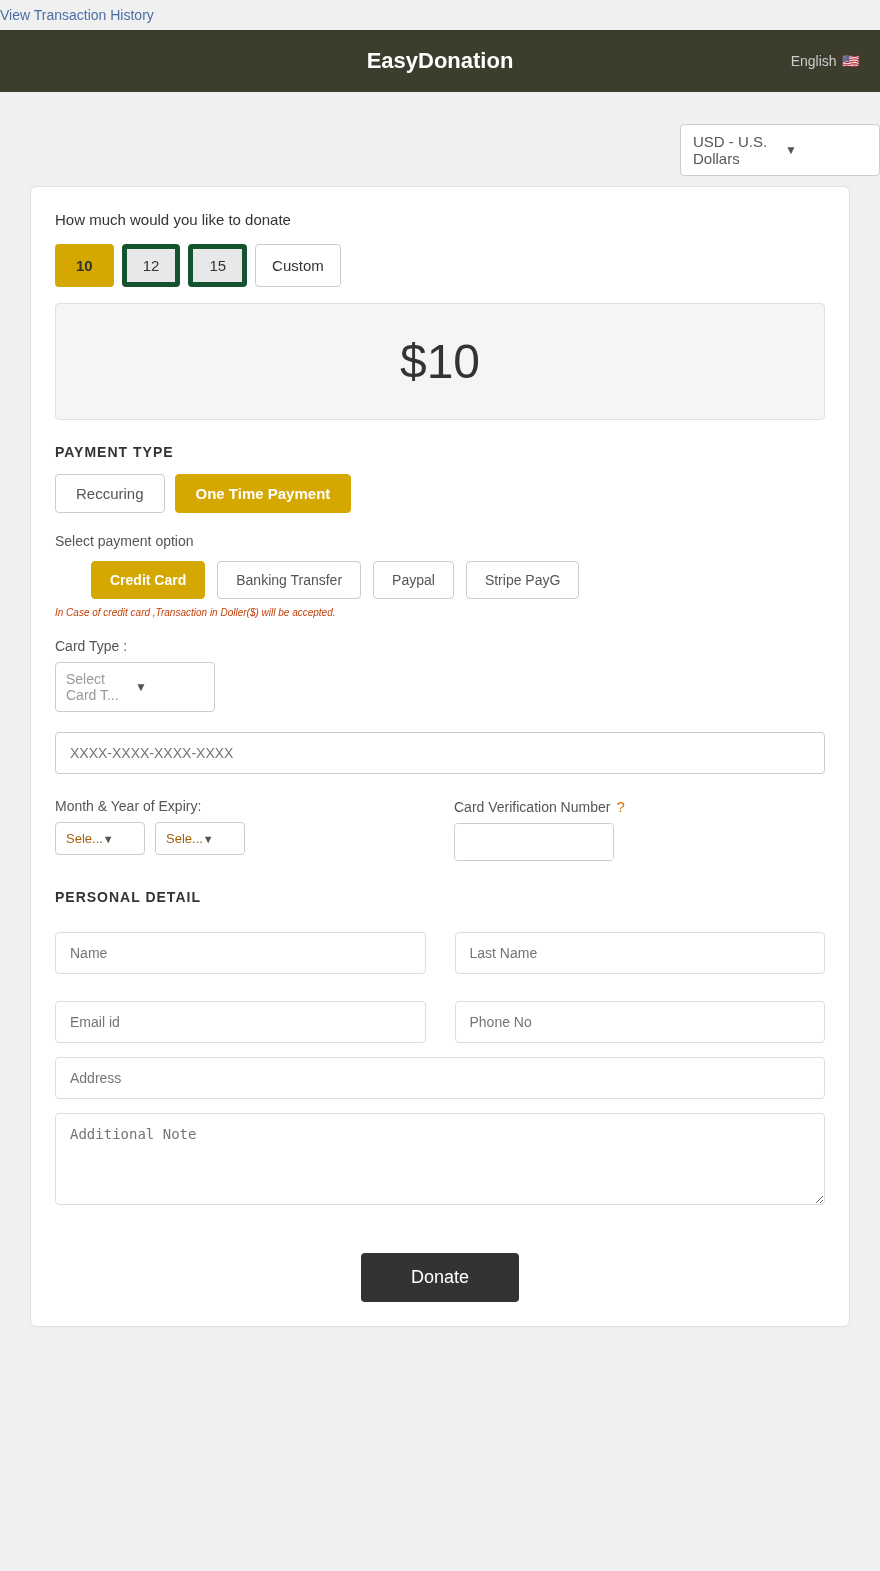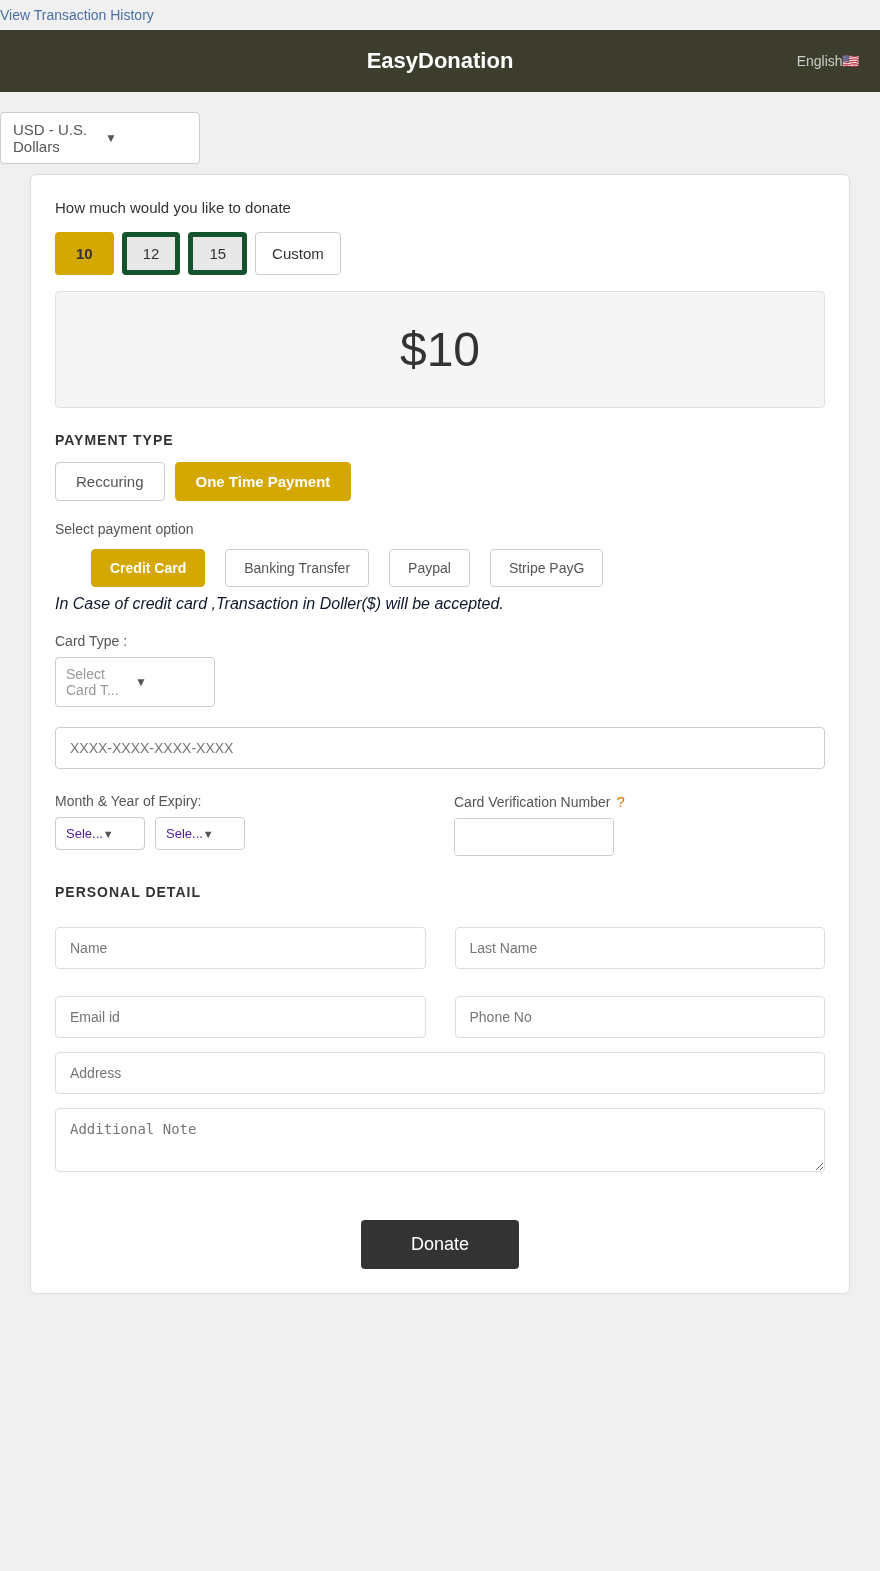--- a/index.html
+++ b/index.html
@@ -34,29 +34,30 @@
     .header-title {
       color: #fff;
       font-size: 22px;
       font-weight: bold;
     }
     .header-lang {
       position: absolute;
       right: 20px;
       display: flex;
       align-items: center;
+      gap: 6px;
       color: #ccc;
       font-size: 14px;
     }
 
     
     .currency-section {
       display: flex;
-      justify-content: flex-start;
-      padding: 20px 0 10px 0;
+      justify-content: flex-end;
+      padding: 32px 0 10px 0;
     }
     .currency-select {
       display: flex;
       align-items: center;
       border: 1px solid #ccc;
       background: #fff;
       border-radius: 4px;
       padding: 8px 12px;
       min-width: 200px;
       cursor: pointer;
@@ -159,21 +160,21 @@
 
     
     .subsection-label {
       font-size: 14px;
       color: #555;
       margin-bottom: 12px;
     }
 
     .payment-option-buttons {
       display: flex;
-      gap: 20px;
+      gap: 12px;
       flex-wrap: wrap;
       margin-bottom: 8px;
       padding-left: 36px;
     }
     .po-btn {
       border: 1px solid #ccc;
       background: #fff;
       border-radius: 4px;
       padding: 10px 18px;
       font-size: 14px;
@@ -181,22 +182,22 @@
       color: #555;
     }
     .po-btn.active {
       background: #d4a800;
       border-color: #d4a800;
       color: #fff;
       font-weight: bold;
     }
 
     .note-text {
-      font-size: 16px;
-      color: #0f172a;
+      font-size: 10px;
+      color: #c2410c;
       font-style: italic;
       margin-bottom: 20px;
     }
 
     
     .field-label {
       font-size: 14px;
       color: #555;
       margin-bottom: 8px;
     }
@@ -262,21 +263,21 @@
       align-items: center;
       border: 1px solid #ccc;
       border-radius: 4px;
       padding: 8px 10px;
       width: 90px;
       cursor: pointer;
       background: #fff;
     }
     .small-select span {
       flex: 1;
-      color: #4c1d95;
+      color: #a16207;
       font-size: 13px;
     }
     .small-select .arrow {
       font-size: 11px;
       color: #555;
     }
     .cvv-label-row {
       display: flex;
       align-items: center;
       gap: 6px;
@@ -338,21 +339,21 @@
       margin-bottom: 14px;
     }
     .form-textarea {
       width: 100%;
       border: 1px solid #ddd;
       border-radius: 4px;
       padding: 12px 14px;
       font-size: 14px;
       color: #aaa;
       outline: none;
-      height: 64px;
+      height: 92px;
       resize: vertical;
       margin-bottom: 20px;
     }
 
     
     .donate-btn-wrapper {
       display: flex;
       justify-content: center;
     }
     .donate-btn {

